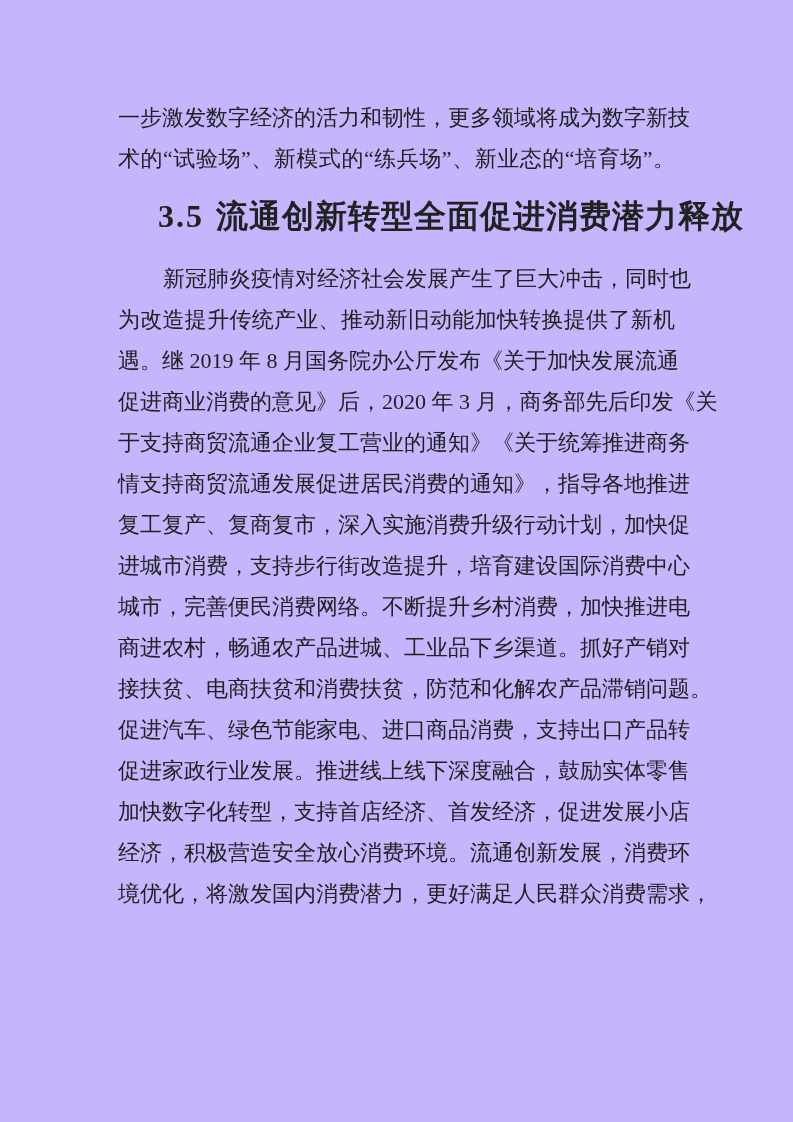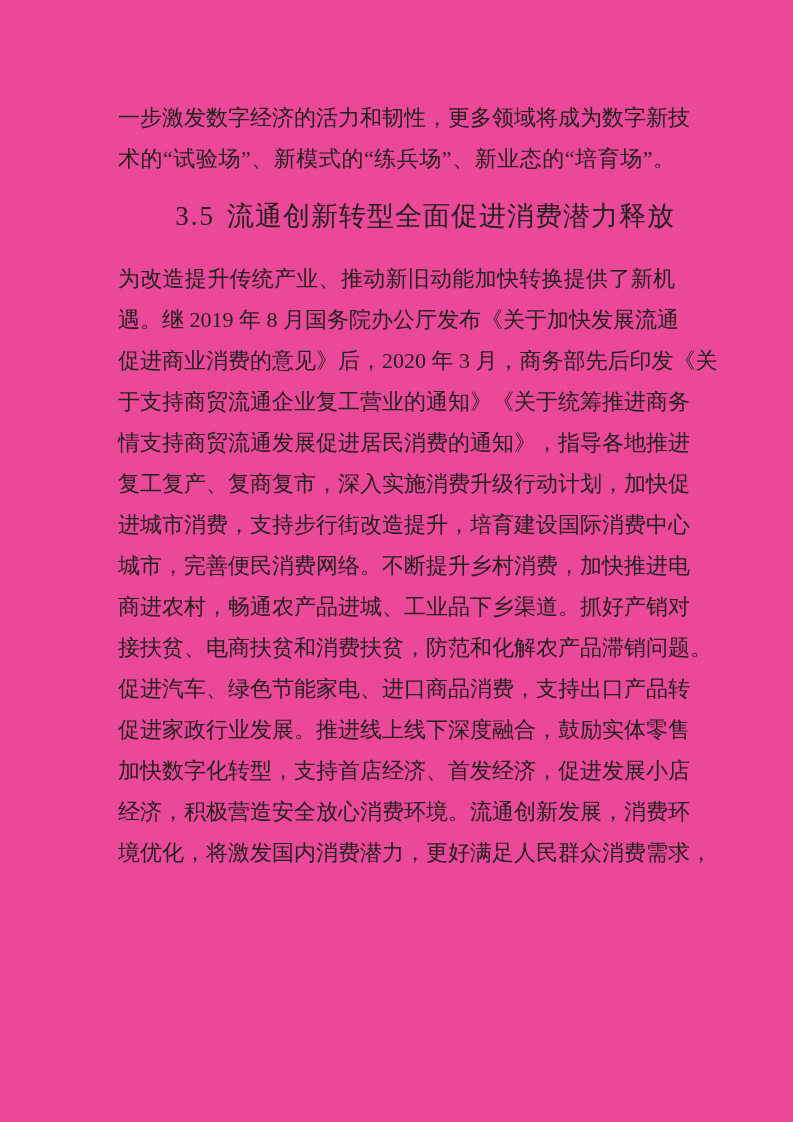--- a/index.html
+++ b/index.html
@@ -4,42 +4,41 @@
 <style>
   html, body {
     margin: 0;
     padding: 0;
     background: #ffffff;
   }
   .page {
     position: relative;
     width: 793px;
     height: 1122px;
-    background: #ec4899;
+    background: #c4b5fd;
     overflow: hidden;
     font-family: "Liberation Serif", "DejaVu Serif", serif;
     color: #212121;
   }
   .content {
     position: absolute;
     left: 118px;
     width: 557px;
   }
   .intro-block { top: 97px; }
   .heading-block {
     top: 197px;
     height: 38px;
     line-height: 38px;
     padding-left: 40px;
     box-sizing: border-box;
-    font-size: 27px;
-    font-weight: normal;
+    font-size: 32px;
+    font-weight: bold;
     letter-spacing: 1px;
     white-space: nowrap;
-    text-align: right;
   }
   .heading-block .heading-number { margin-right: 12px; letter-spacing: 2px; }
   .body-block { top: 258px; }
   .text-line {
     font-size: 22px;
     line-height: 41px;
     height: 41px;
     text-align: justify;
     text-align-last: justify;
     text-justify: inter-ideograph;
@@ -66,20 +65,21 @@
   <div class="content intro-block" style="position:absolute;">
     <div class="text-line">一步激发数字经济的活力和韧性，更多领域将成为数字新技</div>
     <div class="text-line">术的“试验场”、新模式的“练兵场”、新业态的“培育场”。</div>
   </div>
 
   <div class="content heading-block" style="position:absolute;">
     <span class="heading-number">3.5</span><span>流通创新转型全面促进消费潜力释放</span>
   </div>
 
   <div class="content body-block" style="position:absolute;">
+    <div class="text-line first-indent">新冠肺炎疫情对经济社会发展产生了巨大冲击，同时也</div>
     <div class="text-line">为改造提升传统产业、推动新旧动能加快转换提供了新机</div>
     <div class="text-line">遇。继 2019 年 8 月国务院办公厅发布《关于加快发展流通</div>
     <div class="text-line">促进商业消费的意见》后，2020 年 3 月，商务部先后印发《关</div>
     <div class="text-line">于支持商贸流通企业复工营业的通知》《关于统筹推进商务</div>
     <div class="text-line">情支持商贸流通发展促进居民消费的通知》，指导各地推进</div>
     <div class="text-line">复工复产、复商复市，深入实施消费升级行动计划，加快促</div>
     <div class="text-line">进城市消费，支持步行街改造提升，培育建设国际消费中心</div>
     <div class="text-line">城市，完善便民消费网络。不断提升乡村消费，加快推进电</div>
     <div class="text-line">商进农村，畅通农产品进城、工业品下乡渠道。抓好产销对</div>
     <div class="text-line">接扶贫、电商扶贫和消费扶贫，防范和化解农产品滞销问题。</div>

